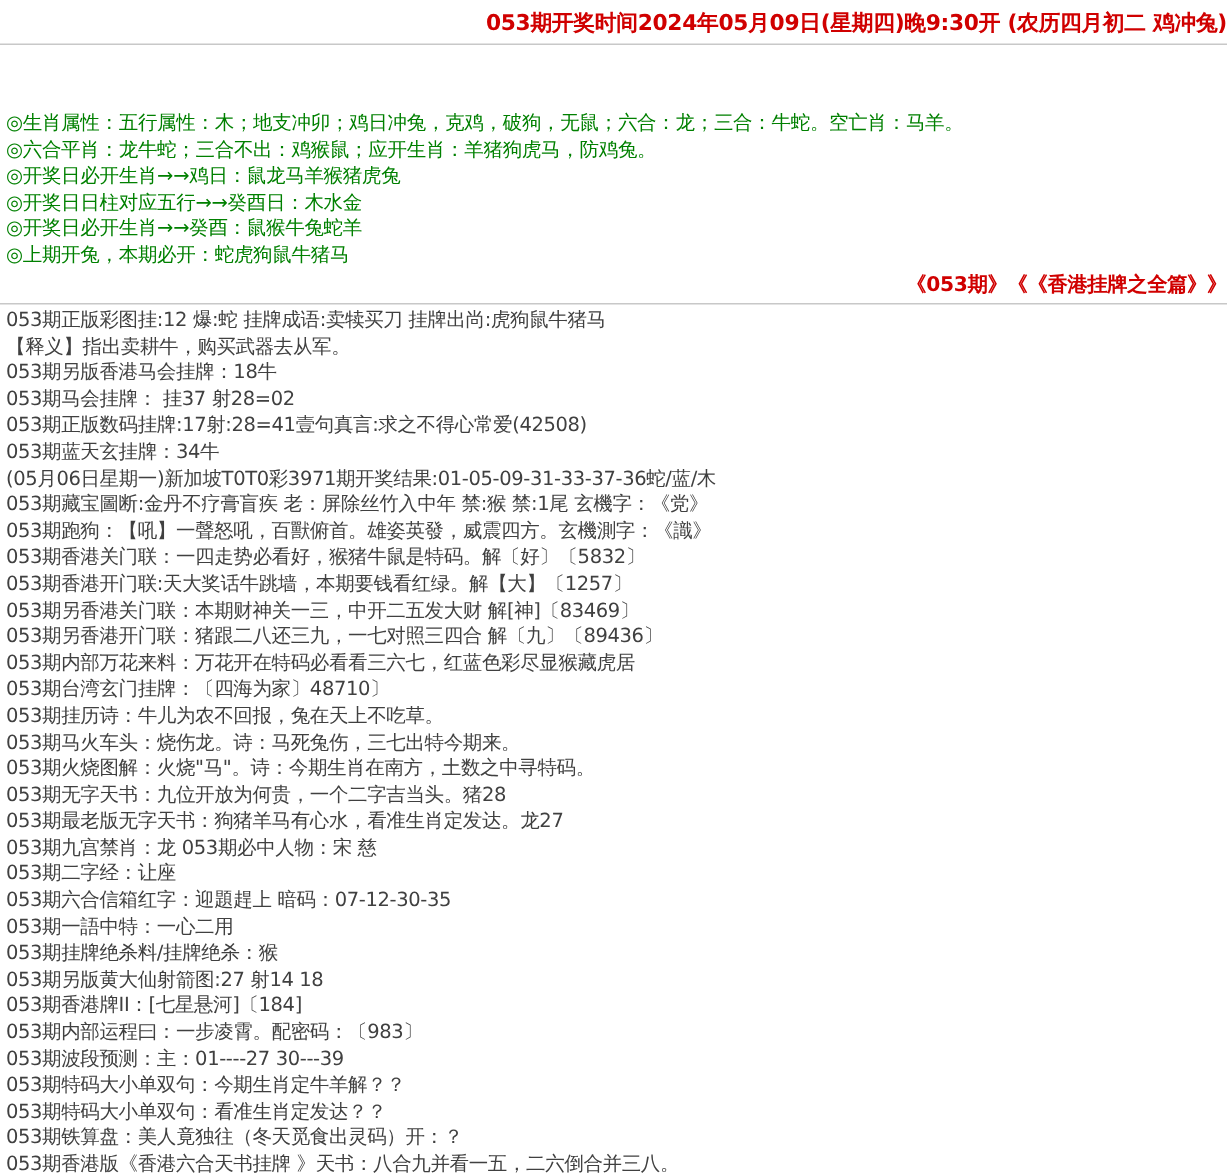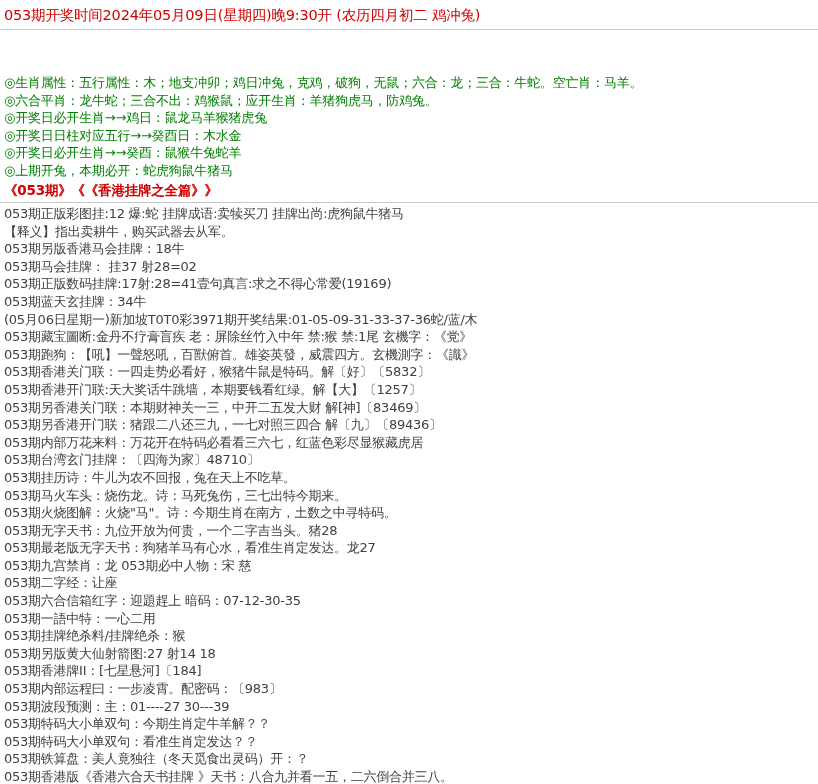--- a/index.html
+++ b/index.html
@@ -14,25 +14,26 @@
     font-size: 13px;
     color: #0000cc;
   }
   .page {
     width: 818px;
     padding: 4px 0 0 0;
     box-sizing: border-box;
   }
   .header {
     color: #d00000;
-    font-weight: normal;
+    font-weight: bold;
     font-size: 14.5px;
     padding: 2px 0 3px 4px;
     letter-spacing: -0.2px;
     white-space: nowrap;
+    text-align: right;
   }
   .rule {
     border: 0;
     border-top: 1px solid #c8c8c8;
     margin: 1px 0 2px 0;
   }
   .attr-block {
     padding: 0 0 0 4px;
     margin-top: 44px;
   }
@@ -43,20 +44,21 @@
     white-space: nowrap;
     letter-spacing: -0.2px;
   }
   .title-line {
     color: #d00000;
     font-weight: bold;
     font-size: 13.5px;
     line-height: 19px;
     padding: 2px 0 1px 4px;
     letter-spacing: -0.2px;
+    text-align: right;
   }
   .body-block {
     padding: 0 0 0 4px;
   }
   .line {
     color: #404040;
     font-size: 13px;
     line-height: 17.6px;
     white-space: nowrap;
     letter-spacing: -0.25px;
@@ -82,21 +84,21 @@
 
   <div class="title-line">《053期》《《香港挂牌之全篇》》</div>
 
   <hr class="rule">
 
   <div class="body-block">
     <div class="line">053期正版彩图挂:12  爆:蛇  挂牌成语:卖犊买刀  挂牌出尚:虎狗鼠牛猪马</div>
     <div class="line">【释义】指出卖耕牛，购买武器去从军。</div>
     <div class="line">053期另版香港马会挂牌：18牛</div>
     <div class="line">053期马会挂牌：   挂37  射28=02</div>
-    <div class="line">053期正版数码挂牌:17射:28=41壹句真言:求之不得心常爱(19169)</div>
+    <div class="line">053期正版数码挂牌:17射:28=41壹句真言:求之不得心常爱(42508)</div>
     <div class="line">053期蓝天玄挂牌：34牛</div>
     <div class="line">(05月06日星期一)新加坡T0T0彩3971期开奖结果:01-05-09-31-33-37-36蛇/蓝/木</div>
     <div class="line">053期藏宝圖断:金丹不疗膏盲疾  老：屏除丝竹入中年  禁:猴  禁:1尾  玄機字：《党》</div>
     <div class="line">053期跑狗：【吼】一聲怒吼，百獸俯首。雄姿英發，威震四方。玄機測字：《識》</div>
     <div class="line">053期香港关门联：一四走势必看好，猴猪牛鼠是特码。解〔好〕〔5832〕</div>
     <div class="line">053期香港开门联:天大奖话牛跳墙，本期要钱看红绿。解【大】〔1257〕</div>
     <div class="line">053期另香港关门联：本期财神关一三，中开二五发大财  解[神]〔83469〕</div>
     <div class="line">053期另香港开门联：猪跟二八还三九，一七对照三四合  解〔九〕〔89436〕</div>
     <div class="line">053期内部万花来料：万花开在特码必看看三六七，红蓝色彩尽显猴藏虎居</div>
     <div class="line">053期台湾玄门挂牌：〔四海为家〕48710〕</div>

